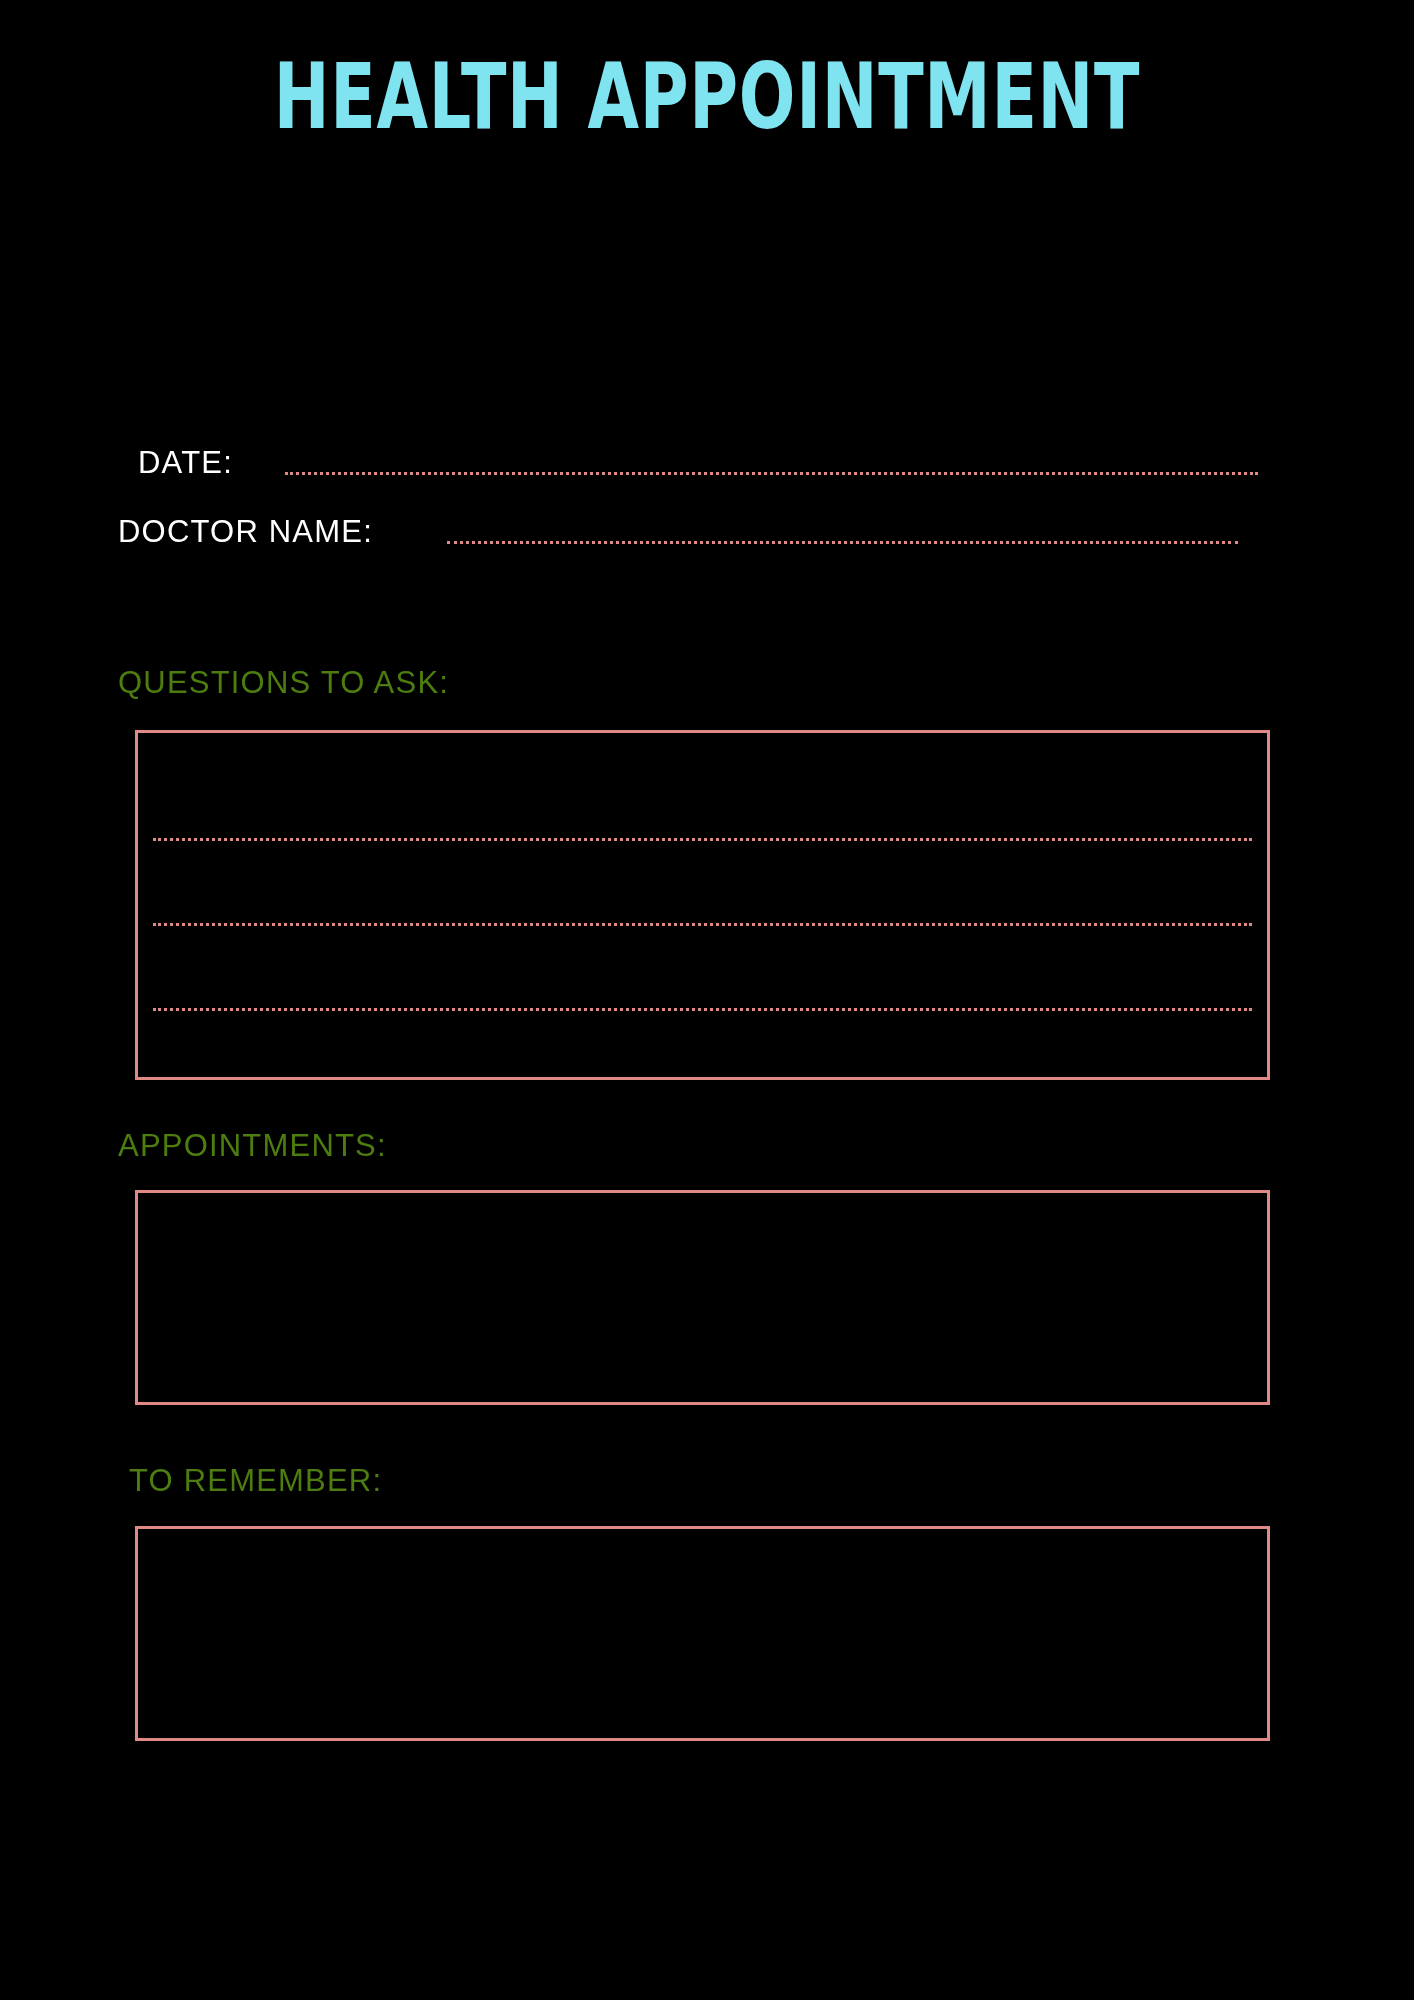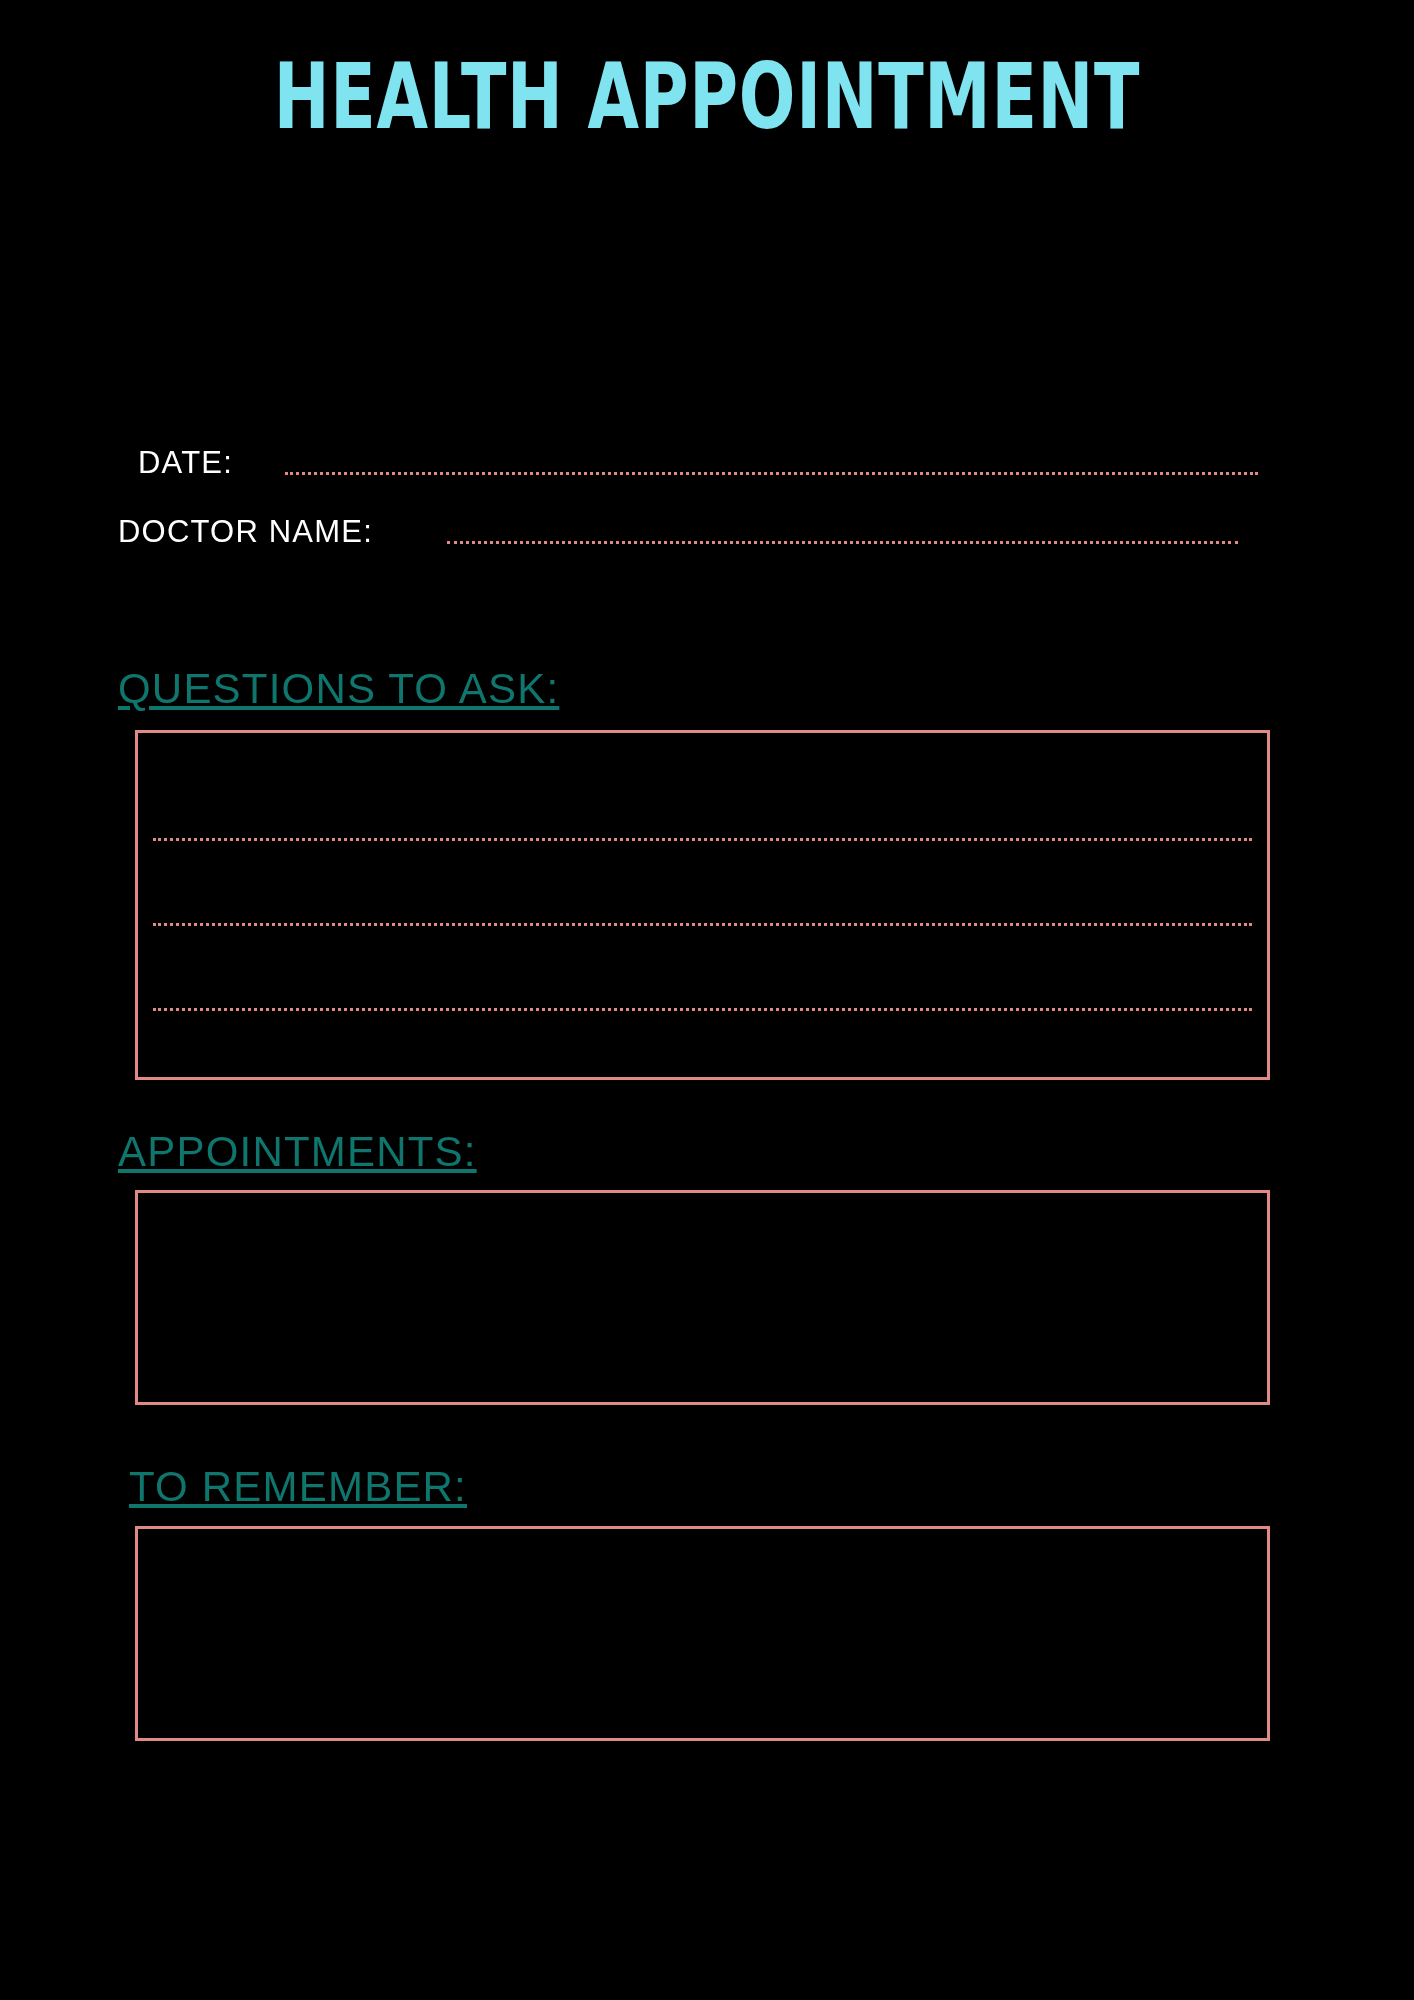--- a/index.html
+++ b/index.html
@@ -64,25 +64,24 @@
 
   #date-row { top: 445px; left: 118px; width: 1120px; margin-left: 20px; }
   #date-row .dots { margin-left: 52px; }
 
   #doctor-row { top: 514px; left: 118px; width: 1120px; text-align: right; }
   #doctor-row .dots { margin-left: 74px; }
 
   
   .section-label {
     position: absolute;
-    color: #0f766e;
-    font-size: 42px;
+    color: #4d7c0f;
+    font-size: 31px;
     letter-spacing: 1.2px;
     white-space: nowrap;
-    text-decoration: underline;
   }
   #questions-label { top: 665px; left: 118px; }
   #appointments-label { top: 1128px; left: 118px; }
   #remember-label { top: 1463px; left: 118px; margin-left: 11px; }
 
   
   .box {
     position: absolute;
     border: 3px solid #E08A86;
     box-sizing: border-box;

